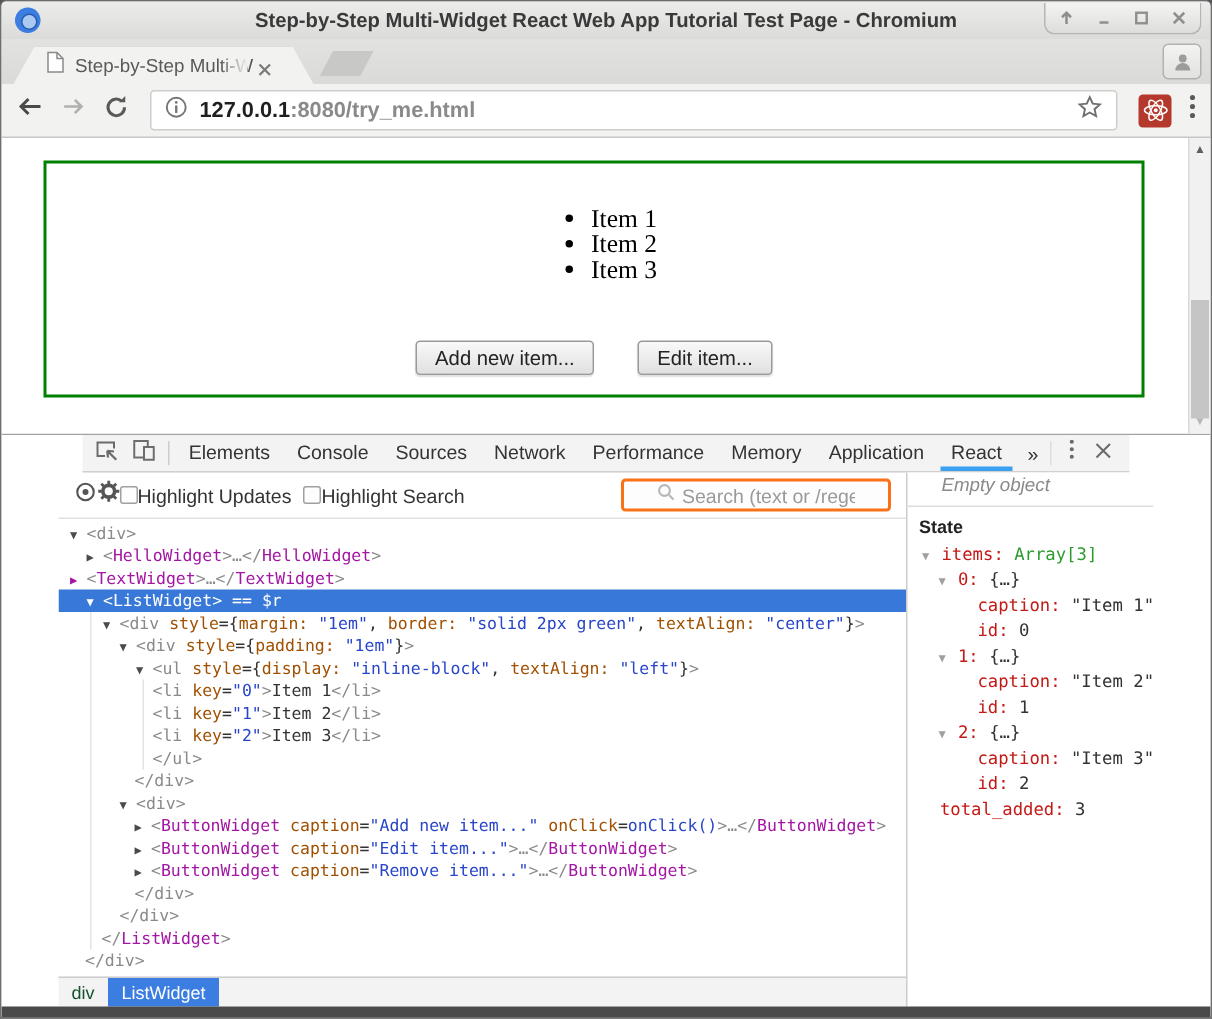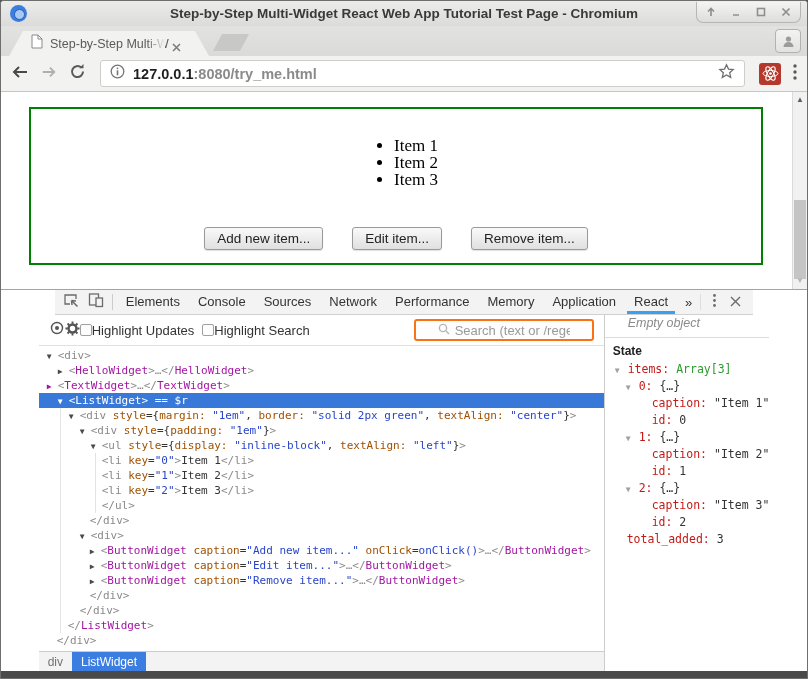--- a/index.html
+++ b/index.html
@@ -70,21 +70,21 @@
   .sg-g { color:#8a8a8a; }
   .sg-w { color:#a315a3; }
   .sg-a { color:#a05000; }
   .sg-v { color:#2845c9; }
   .sg-p { color:#333; }
   .tree-row.sel { background:#3878d8; }
   .tree-row.sel span { color:#fff !important; }
   .guide { position:absolute; width:1px; background:#e3e3e3; }
 
   .breadcrumb { height:20px; background:#f3f3f3; border-top:1px solid #ccc; display:flex; align-items:stretch; flex:none; font-size:12px; }
-  .crumb { padding:0 9px; color:#737373; display:flex; align-items:center; }
+  .crumb { padding:0 9px; color:#14532d; display:flex; align-items:center; }
   .crumb.active { background:#3b7de0; color:#fff; }
 
   .right-panel { flex:1; border-left:1px solid #ccc; background:#fff; overflow:hidden; }
   .panel-h { font-size:12px; font-weight:bold; color:#222; padding:6px 8px 1px 8px; }
   .panel-empty { font-size:12.5px; font-style:italic; color:#8a8a8a; padding:1px 8px 7px 23px; }
   .panel-div { border-bottom:1px solid #ddd; }
   .state-rows { font-family:"DejaVu Sans Mono", monospace; font-size:11.5px; padding-top:2px; }
   .state-row { height:17px; line-height:17px; white-space:pre; }
   .state-row .tri { display:inline-block; width:13px; font-size:8px; color:#a0a0a0; }
   .sg-k { color:#c41a16; }
@@ -183,21 +183,20 @@
   </div>
 
   <div class="page">
     <div class="green-box">
       <div class="page-list-wrap">
         <ul class="page-list"><li>Item 1</li><li>Item 2</li><li>Item 3</li></ul>
       </div>
       <div class="page-buttons">
           <button class="pbtn">Add new item...</button>
           <button class="pbtn">Edit item...</button>
-          <button class="pbtn">Remove item...</button>
         </div>
     </div>
     <div class="page-scrollbar">
       <div class="sb-arrow sb-up">▲</div>
       <div class="sb-thumb"></div>
       <div class="sb-arrow sb-down">▼</div>
     </div>
   </div>
 
   <div class="devtools">

